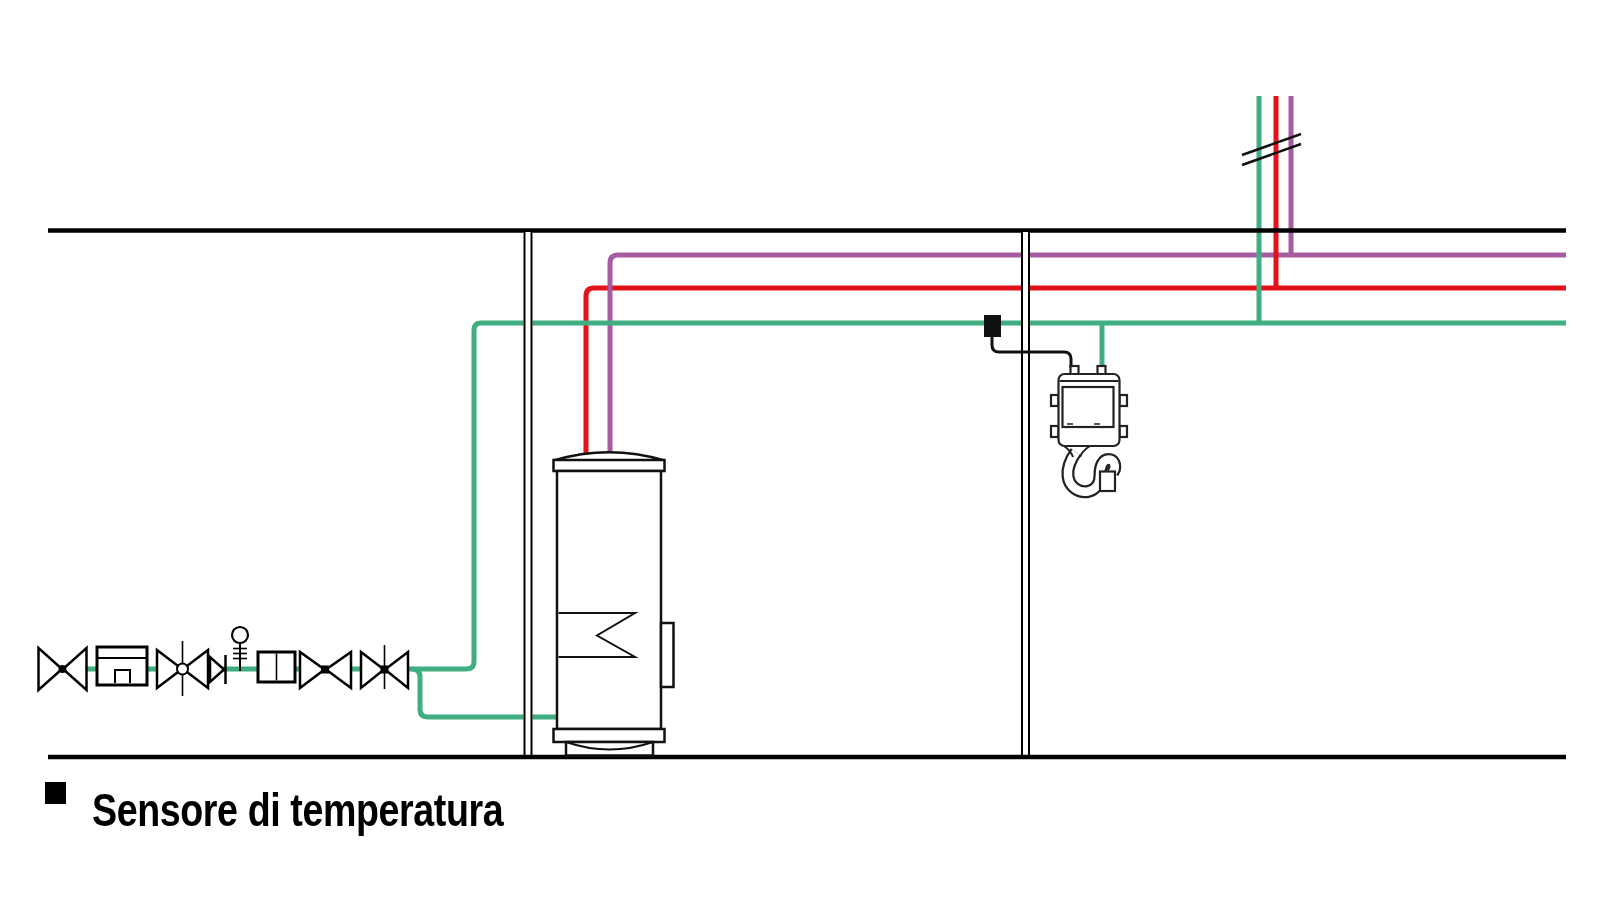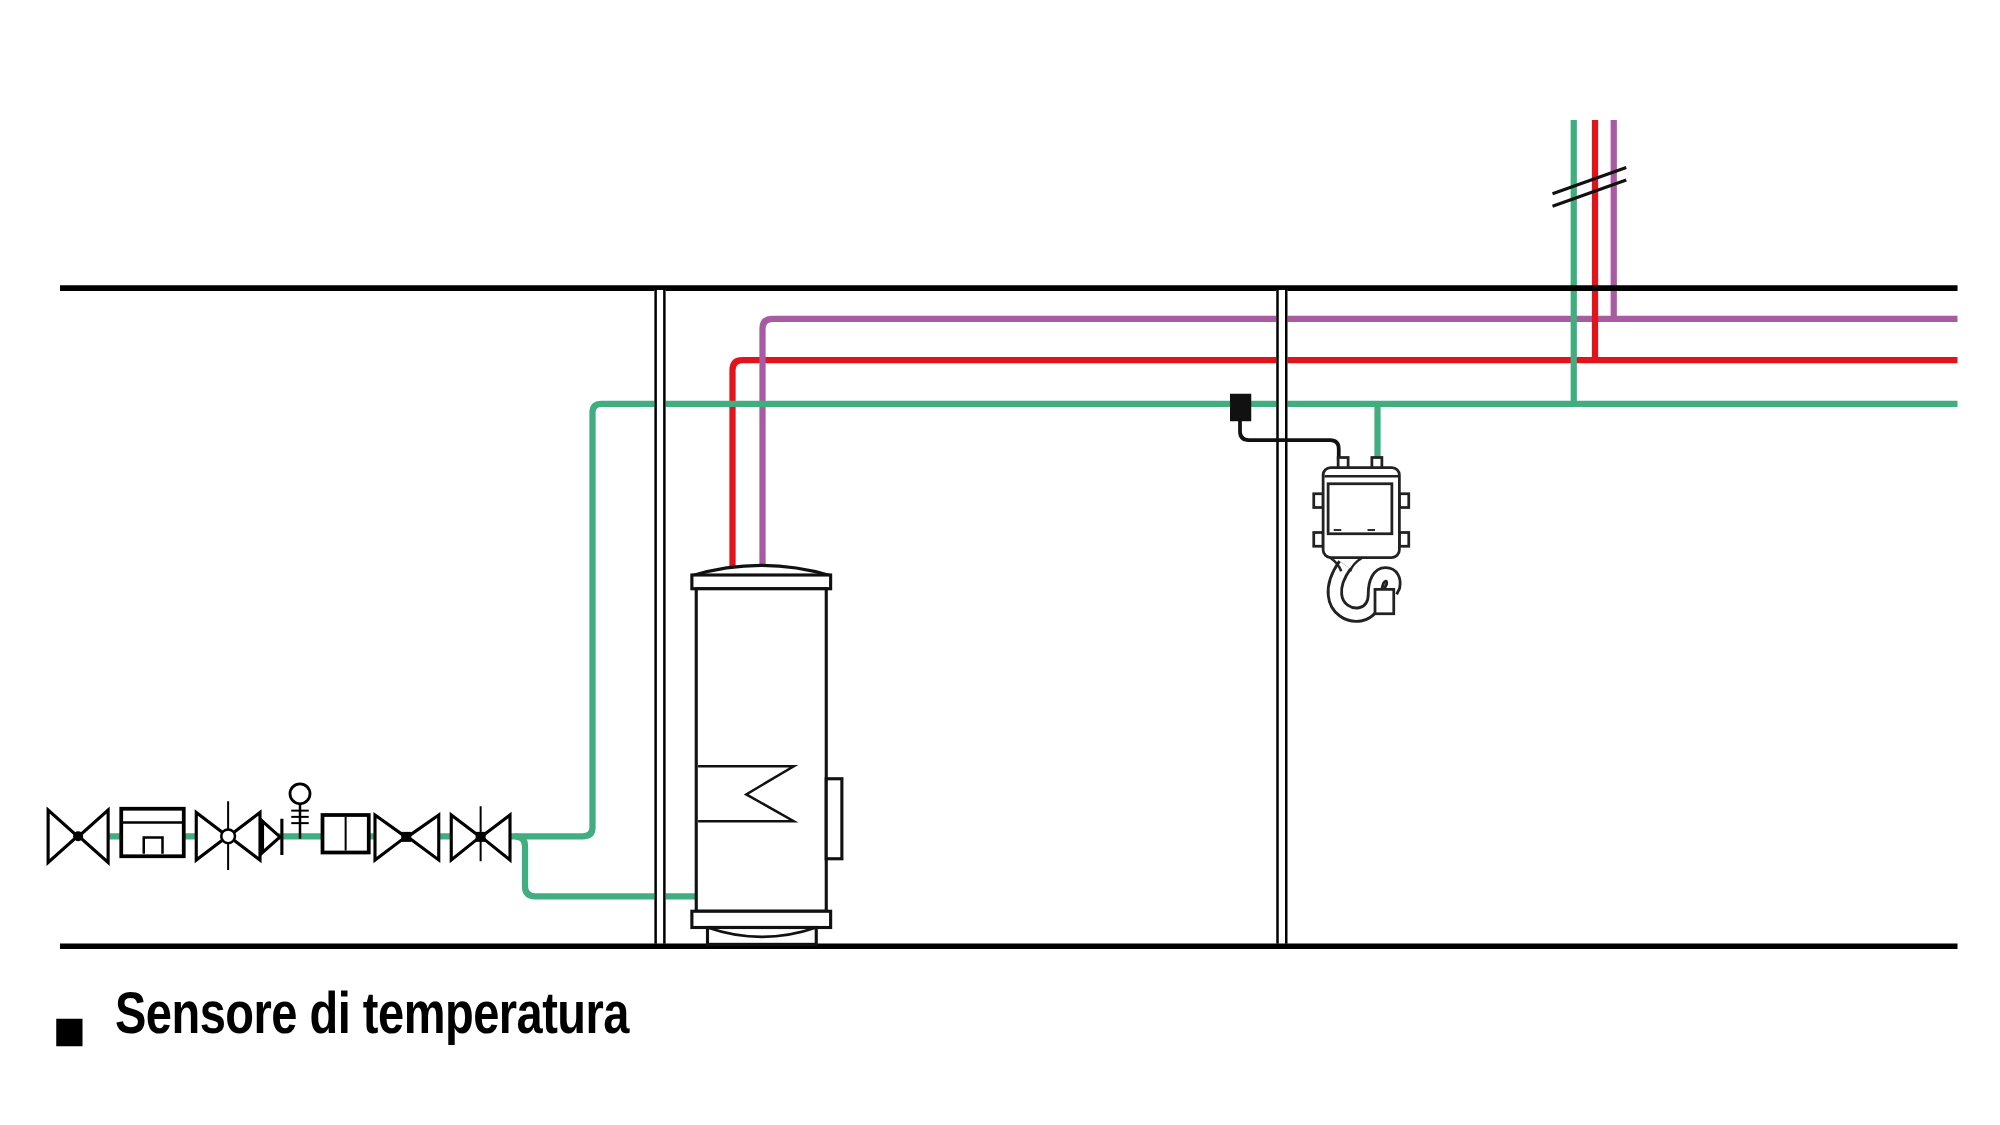--- a/index.html
+++ b/index.html
@@ -13,21 +13,21 @@
   .struct { stroke:#000; stroke-width:4.5; }
   .wallline { stroke:#000; stroke-width:2; }
   .sym { fill:#fff; stroke:#000; stroke-width:2.5; }
   .symthick { fill:#fff; stroke:#000; stroke-width:3; }
   .thin { fill:none; stroke:#000; stroke-width:1.6; }
   .med { fill:none; stroke:#000; stroke-width:2; }
   .heat { fill:#fff; stroke:#111; stroke-width:2.5; }
   .heatline { fill:none; stroke:#111; stroke-width:2; }
   .dev { fill:#fff; stroke:#222; stroke-width:2.2; }
   .devthin { fill:none; stroke:#222; stroke-width:1.5; }
-  .legend { position:absolute; left:45px; top:782px; display:flex; align-items:flex-end; }
+  .legend { position:absolute; left:45px; top:782px; display:flex; align-items:flex-start; }
   .legend-swatch { width:21px; height:22px; background:#000; margin-right:26px; flex:none; }
   .legend-label {
     font-size:47px; font-weight:bold; color:#000; letter-spacing:-0.5px;
     transform:scaleX(0.8); transform-origin:left center; white-space:nowrap;
   }
 </style>
 </head>
 <body>
 
 <div class="stage">

